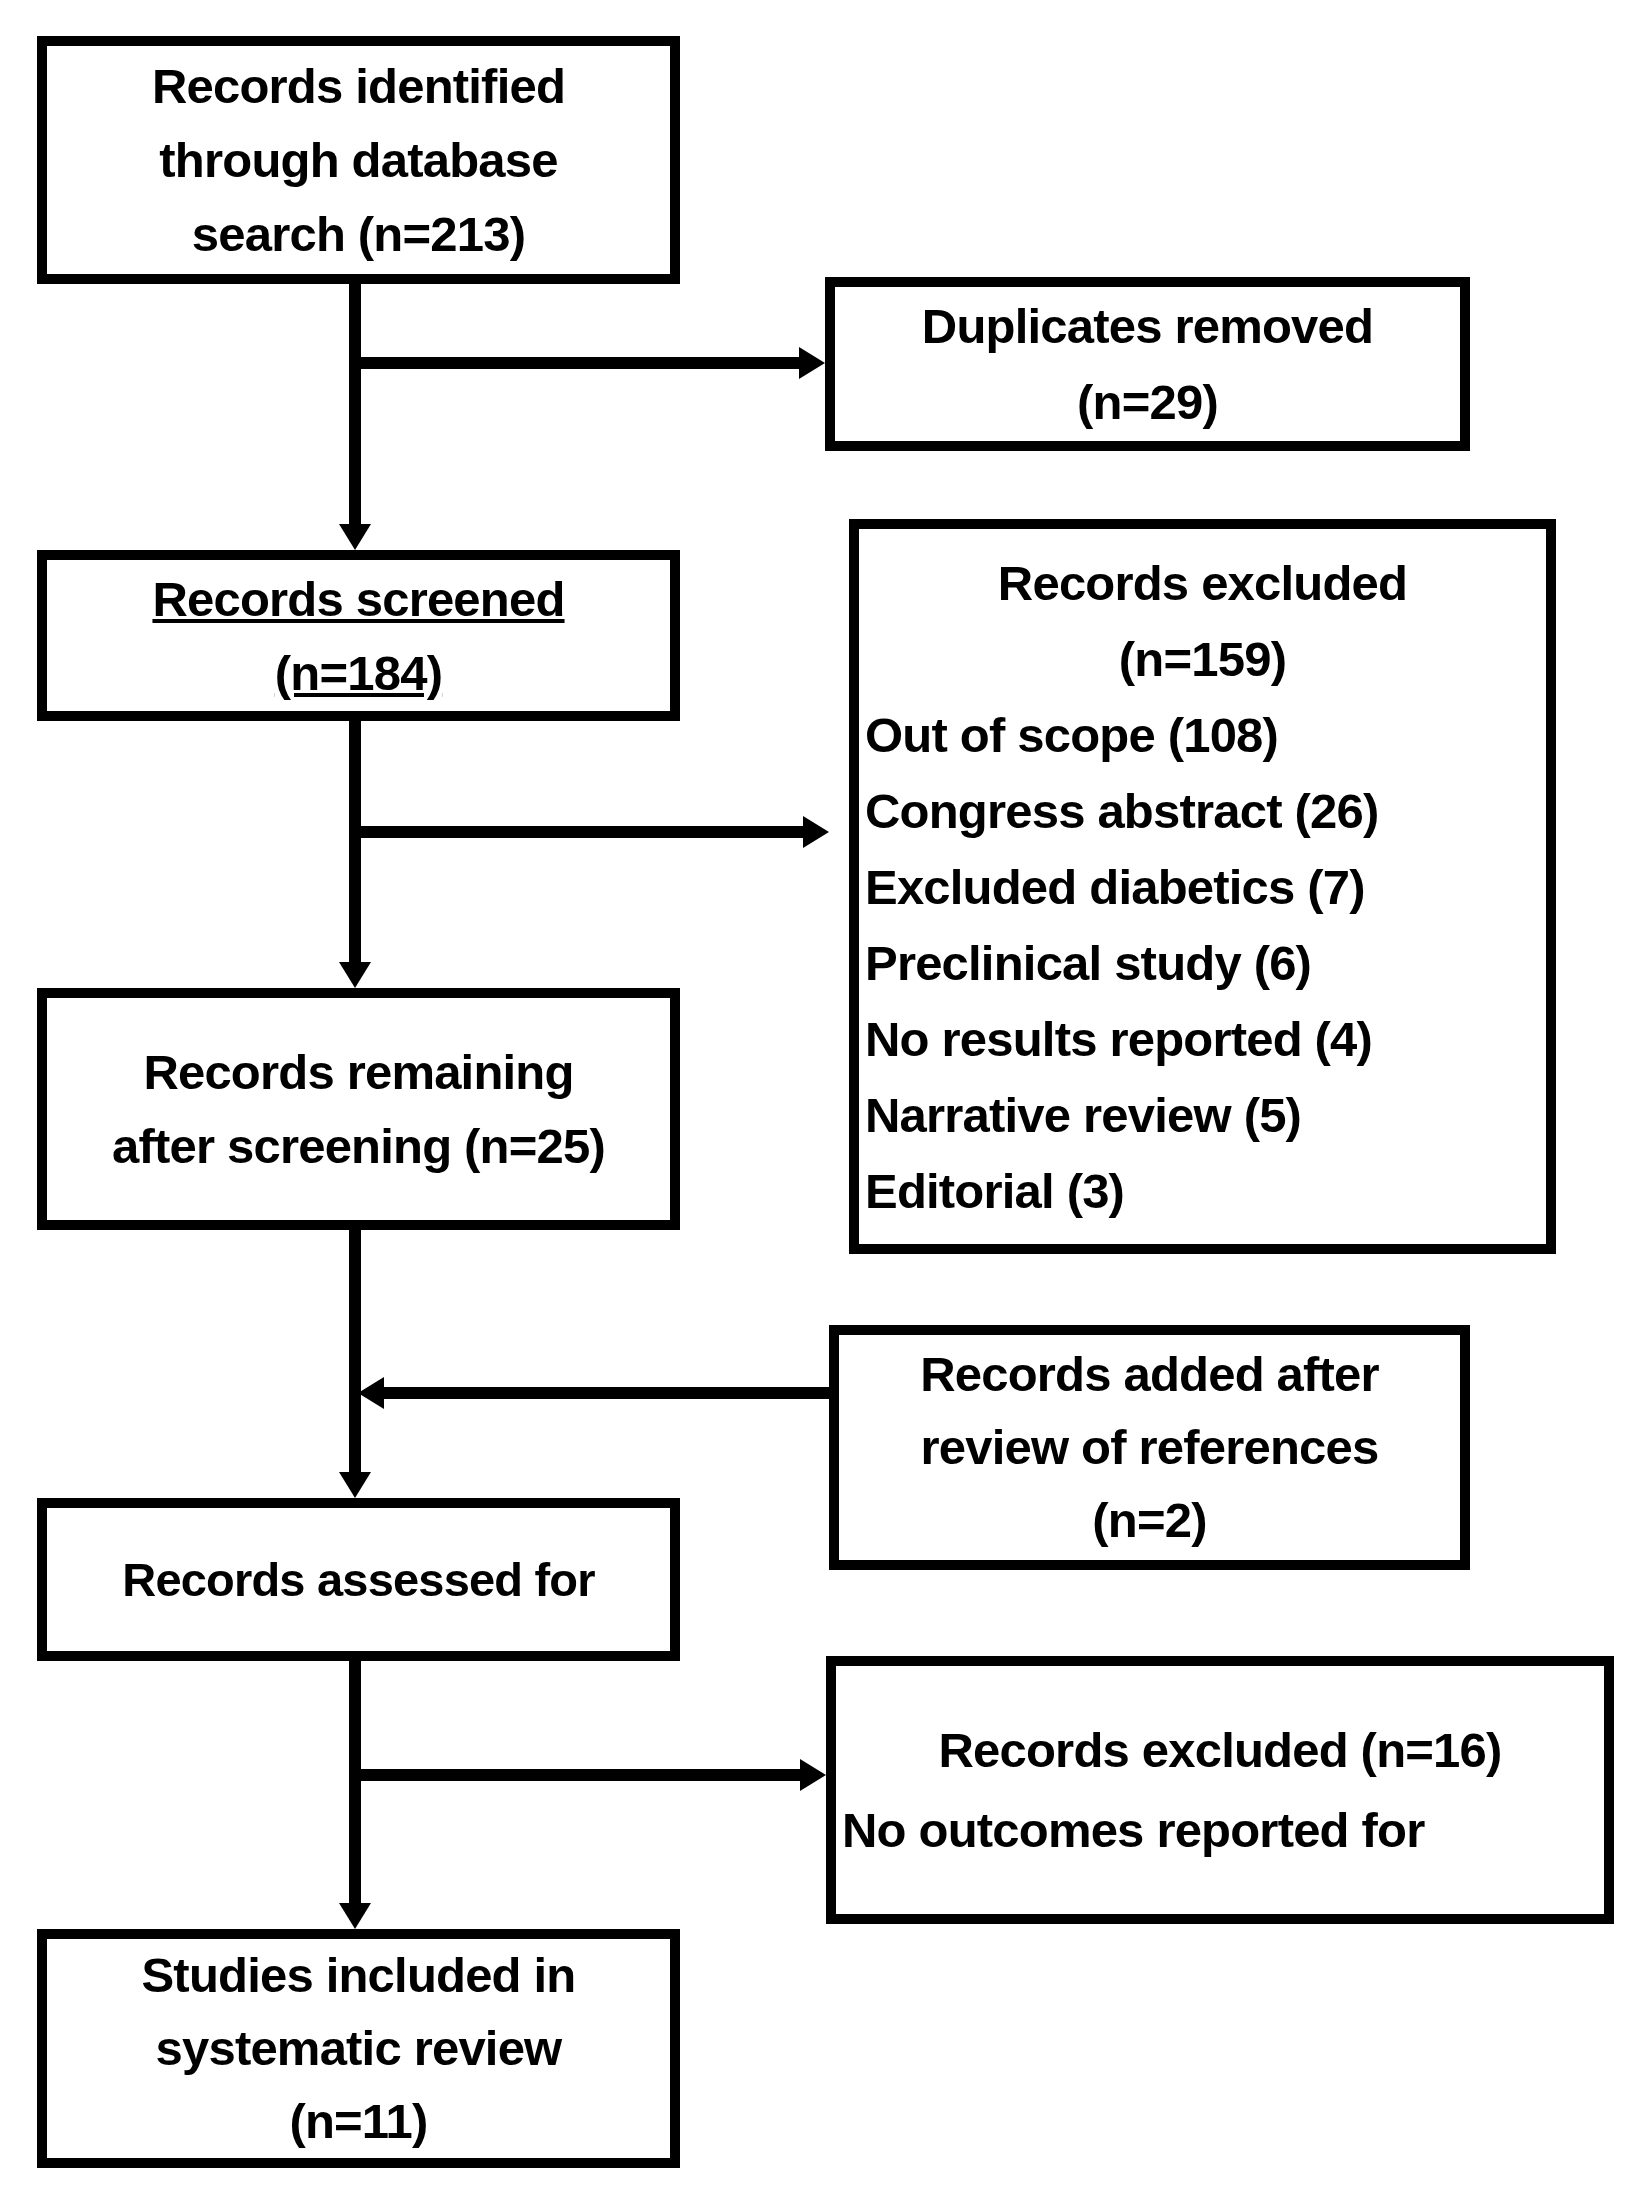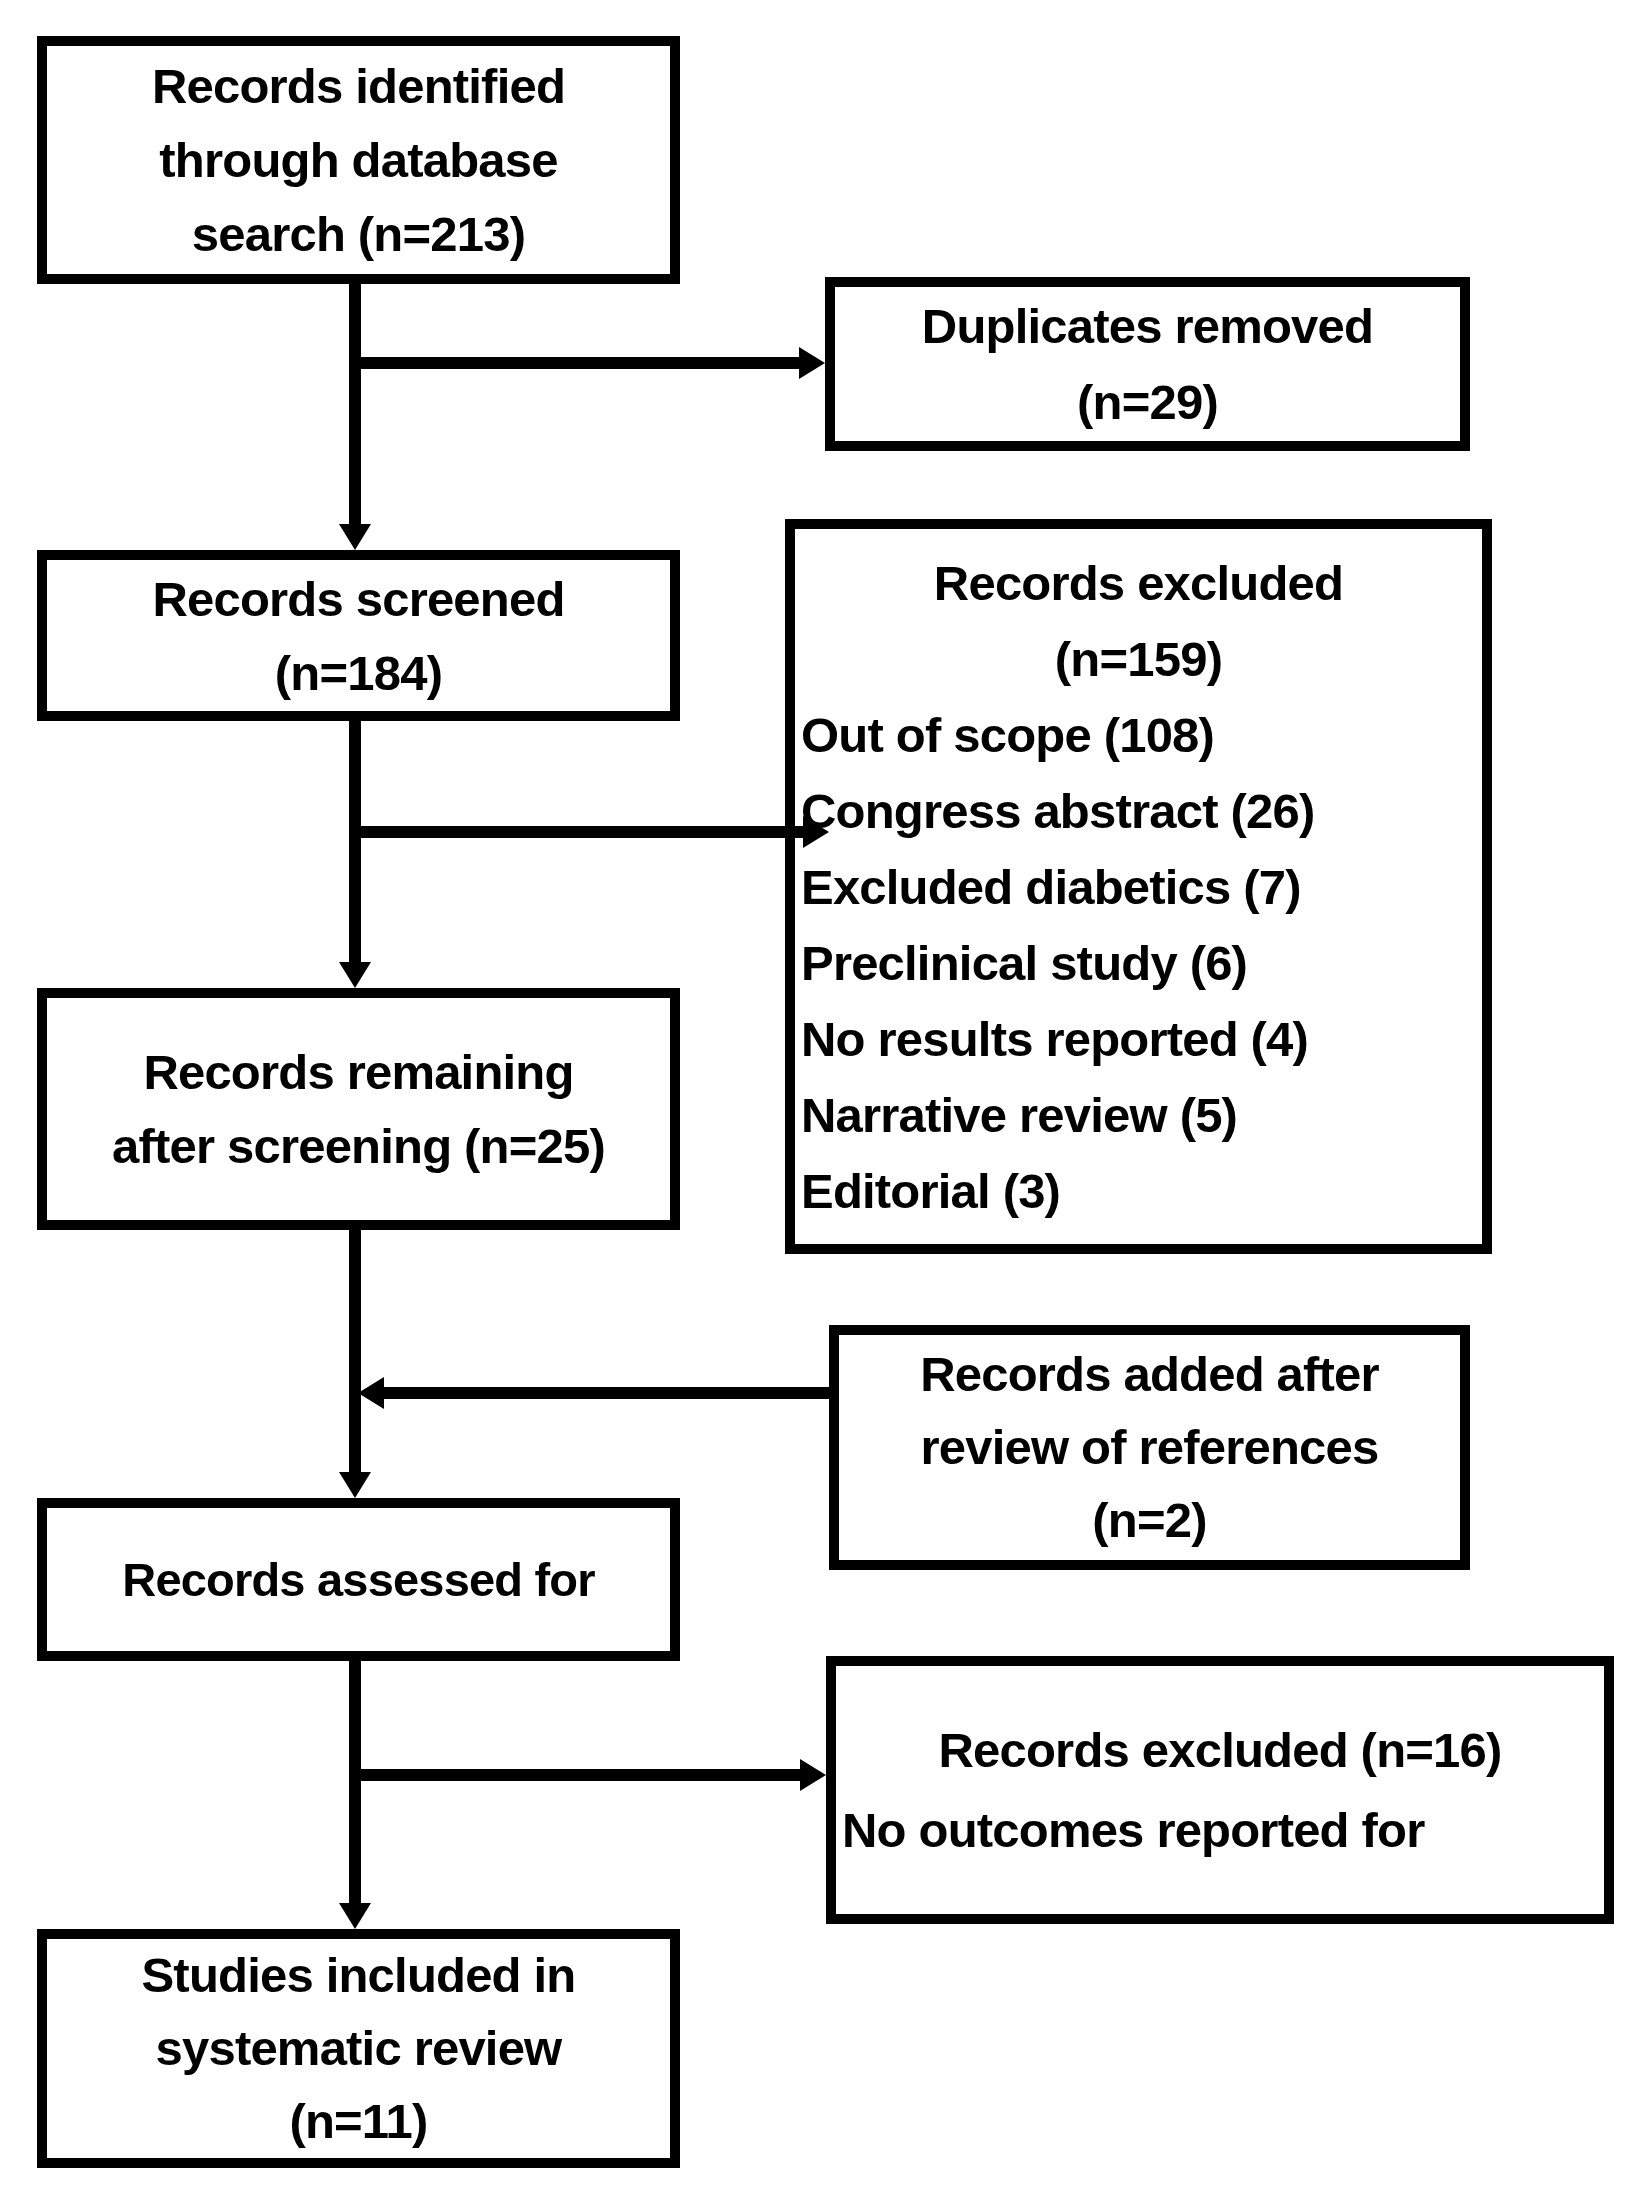--- a/index.html
+++ b/index.html
@@ -70,28 +70,28 @@
   .arrow-left {
     position: absolute;
     width: 0; height: 0;
     border-top: 16px solid transparent;
     border-bottom: 16px solid transparent;
     border-right: 26px solid #000000;
   }
 
   
   #box-identified   { left: 37px;  top: 36px;   width: 643px;  height: 248px; }
-  #box-screened     { left: 37px;  top: 550px;  width: 643px;  height: 171px; }
+  #box-screened     { left: 37px;  top: 550px;  width: 643px;  height: 171px; text-decoration: underline; }
   #box-remaining    { left: 37px;  top: 988px; width: 643px;  height: 242px; }
   #box-assessed     { left: 37px;  top: 1498px; width: 643px;  height: 163px; font-size: 47px; line-height: 70px; }
   #box-included     { left: 37px;  top: 1929px; width: 643px;  height: 239px; line-height: 73px; }
 
   
   #box-duplicates       { left: 825px; top: 277px;  width: 645px;  height: 174px; line-height: 76px; }
-  #box-excl-screening   { left: 785px; top: 519px;  width: 707px;  height: 735px; line-height: 76px; }
+  #box-excl-screening   { left: 849px; top: 519px;  width: 707px;  height: 735px; line-height: 76px; }
   #box-added-refs       { left: 829px; top: 1325px; width: 641px;  height: 245px; line-height: 73px; }
   #box-excl-eligibility { left: 826px; top: 1656px; width: 788px; height: 268px; line-height: 80px; }
 
   
   #v-seg-1 { left: 349px; top: 284px;  height: 244px; }
   #v-seg-2 { left: 349px; top: 721px;  height: 245px; }
   #v-seg-3 { left: 349px; top: 1229px; height: 246px; }
   #v-seg-4 { left: 349px; top: 1661px; height: 245px; }
 
   #ah-down-1 { left: 339px; top: 524px;  }

